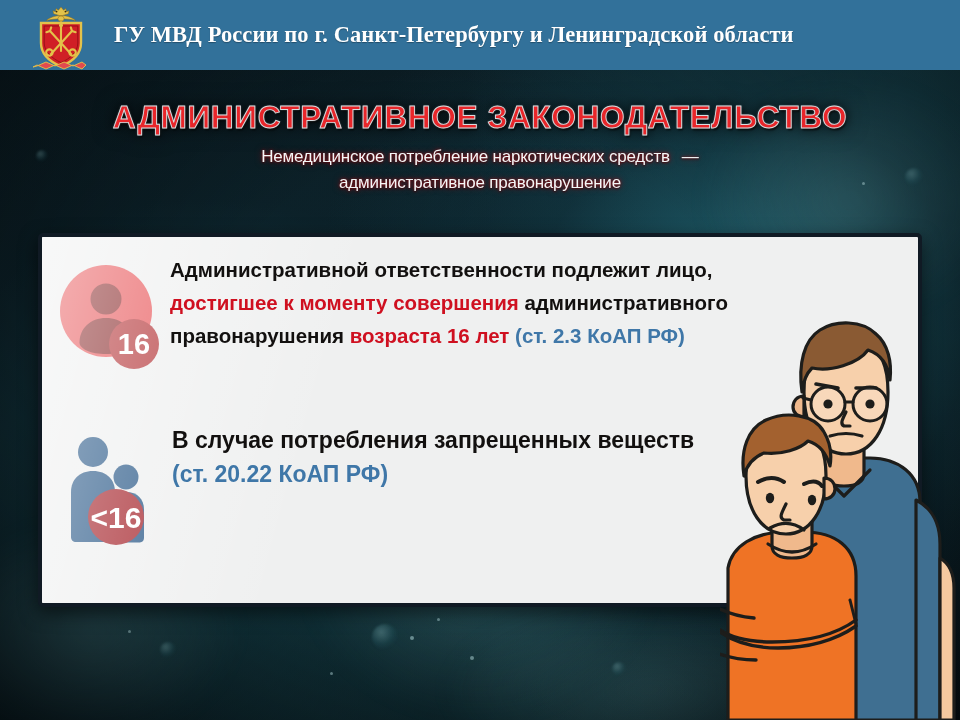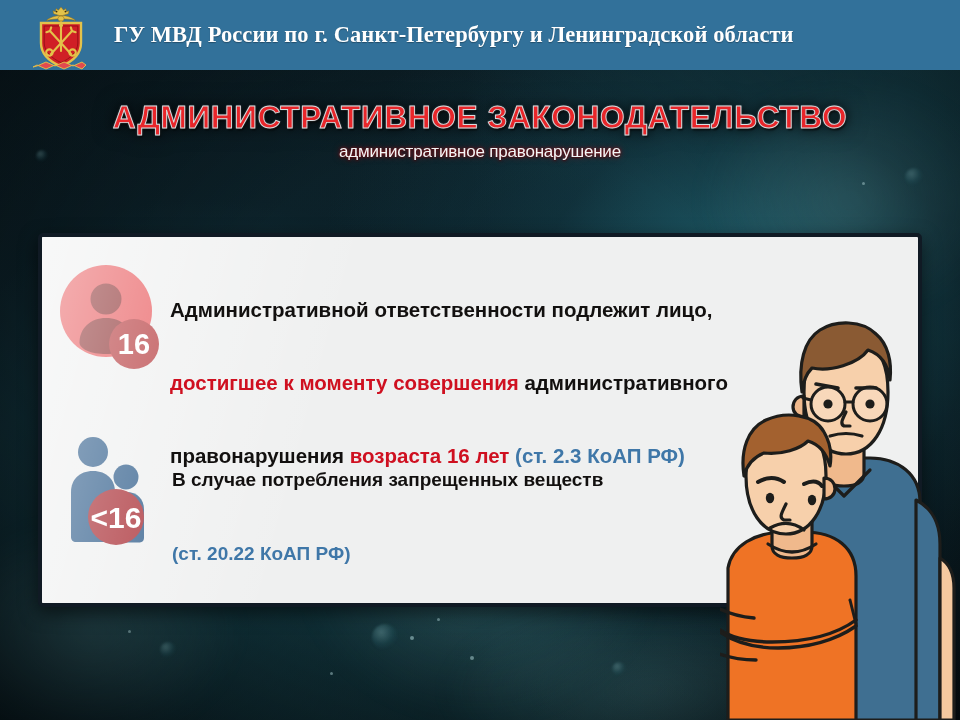--- a/index.html
+++ b/index.html
@@ -123,24 +123,23 @@
   .block-2 { left:18px; top:186px; }
 
   .icon-col { position:relative; flex:0 0 auto; }
   .text-col { position:relative; z-index:3; }
 
   .line {
     font-family:"Liberation Sans", sans-serif;
     font-weight:bold;
     color:#12100f;
     white-space:nowrap;
-    margin-top:40px;
   }
   .b1 .line { font-size:20.5px; line-height:33px; }
-  .b2 .line { font-size:19px; line-height:34px; }
+  .b2 .line { font-size:23px; line-height:34px; }
 
   .red   { color:#cf1020; }
   .blue  { color:#3f77a8; font-weight:bold; }
   .uline { text-decoration:underline; text-decoration-thickness:2.5px; text-underline-offset:4px; }
 
   
   .ic-1 { width:104px; height:104px; position:relative; margin-right:8px; margin-top:12px; }
   .ic-2 { width:104px; height:116px; position:relative; margin-right:8px; margin-top:10px; }
 
   
@@ -209,20 +208,23 @@
       <g fill="#e24a4f" stroke="#e3c24a" stroke-width=".9">
         <path d="M13 64 l9 -4 9 4 9 -4 9 4 9 -4 4 3 -4 4 -9 -4 -9 4 -9 -4 -9 4 -9 -4 -4 2z"></path>
       </g>
     </svg>
 
     <div class="header-title">ГУ МВД России по г. Санкт-Петербургу и Ленинградской области</div>
   </div>
 
   <div class="title-wrap">
     <div class="main-title">АДМИНИСТРАТИВНОЕ ЗАКОНОДАТЕЛЬСТВО</div>
+    <div class="sub-line">
+      <span>Немедицинское потребление наркотических средств</span><span class="dash">—</span>
+    </div>
     <div class="sub-line second">административное правонарушение</div>
   </div>
 
   <div class="card">
 
     <div class="block block-1 b1">
 
       <div class="icon-col">
         <svg class="ic-1" viewBox="0 0 104 104">
           <circle cx="48" cy="46" r="46" fill="#e8595c"></circle>

